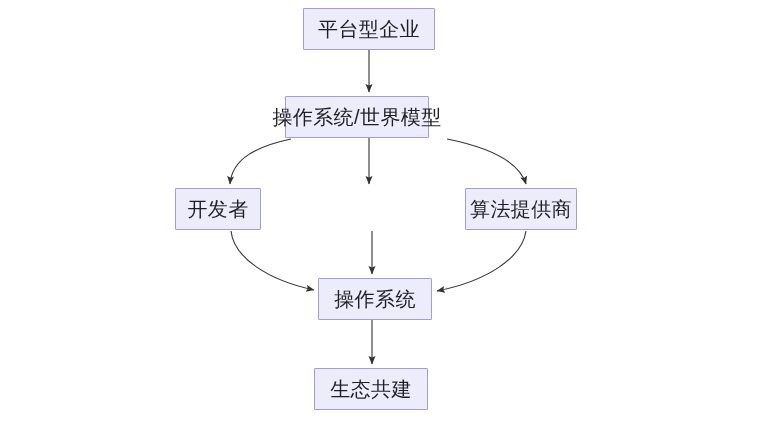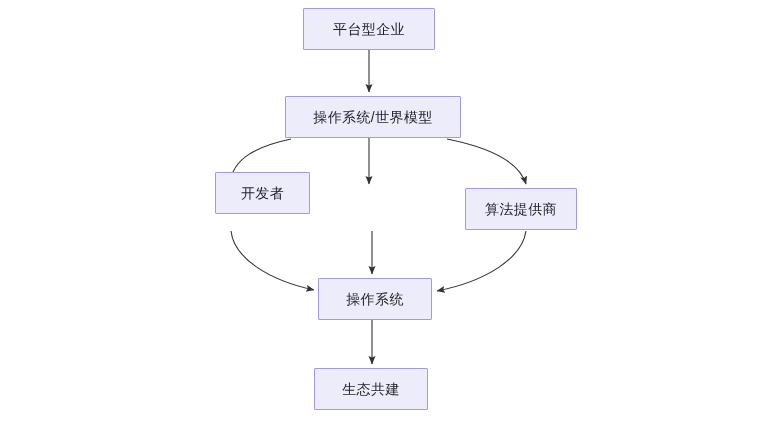--- a/index.html
+++ b/index.html
@@ -30,21 +30,21 @@
   .node {
     position: absolute;
     box-sizing: border-box;
     background: #ECECFB;
     border: 1.3px solid #A49AE0;
     border-radius: 1px;
     display: flex;
     align-items: center;
     justify-content: center;
     color: #1e1e24;
-    font-size: 14px;
+    font-size: 20px;
     line-height: 1;
     letter-spacing: 0.4px;
     white-space: nowrap;
     z-index: 2;
   }
   .node-label {
     display: block;
     padding: 0 2px;
   }
 </style>
@@ -74,25 +74,25 @@
 
     <path d="M 526,231 C 522,258 487,281 437,291" fill="none" stroke="#333333" stroke-width="1.1" marker-end="url(#arrowhead)"></path>
 
     <path d="M 372,320 L 372,364" fill="none" stroke="#333333" stroke-width="1.1" marker-end="url(#arrowhead)"></path>
   </svg>
 
   <div class="node" style="left:303px; top:8px; width:132px; height:42px;">
     <span class="node-label">平台型企业</span>
   </div>
 
-  <div class="node" style="left:285px; top:96px; width:176px; height:42px;">
+  <div class="node" style="left:285px; top:96px; width:144px; height:42px;">
     <span class="node-label">操作系统/世界模型</span>
   </div>
 
-  <div class="node" style="left:175px; top:172px; width:95px; height:42px;margin-left:40px;">
+  <div class="node" style="left:175px; top:188px; width:86px; height:42px;">
     <span class="node-label">开发者</span>
   </div>
 
 
   <div class="node" style="left:465px; top:188px; width:112px; height:42px;">
     <span class="node-label">算法提供商</span>
   </div>
 
   <div class="node" style="left:318px; top:278px; width:114px; height:42px;">
     <span class="node-label">操作系统</span>

